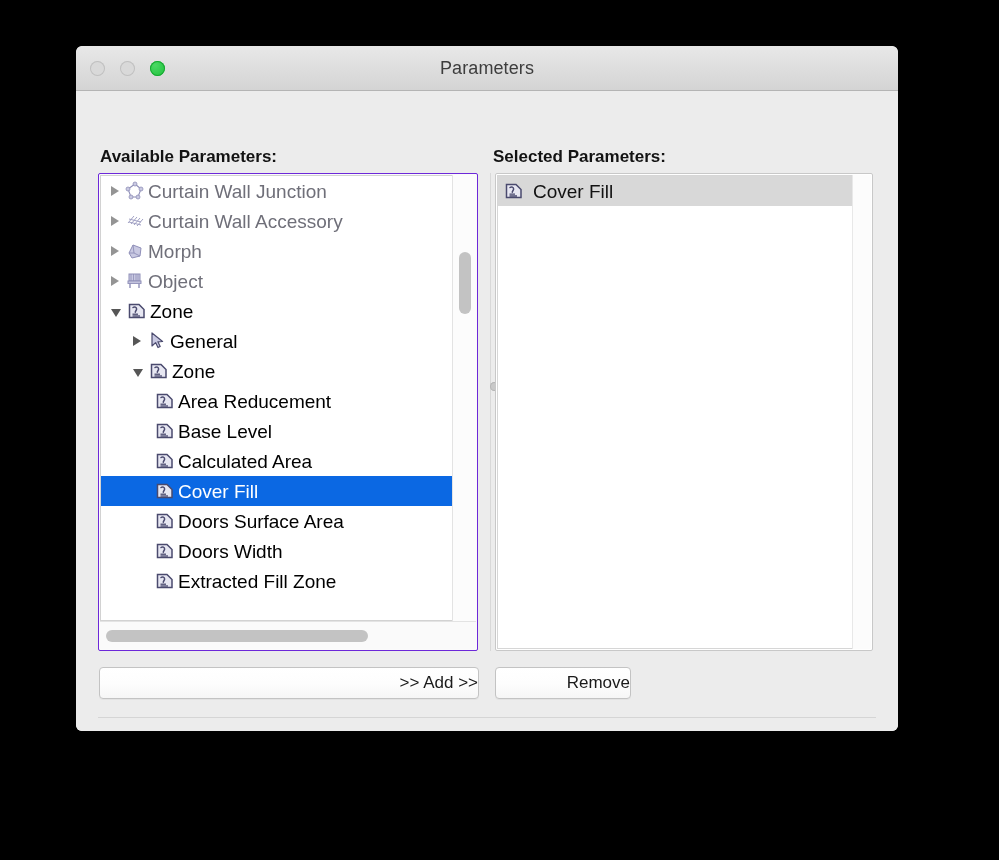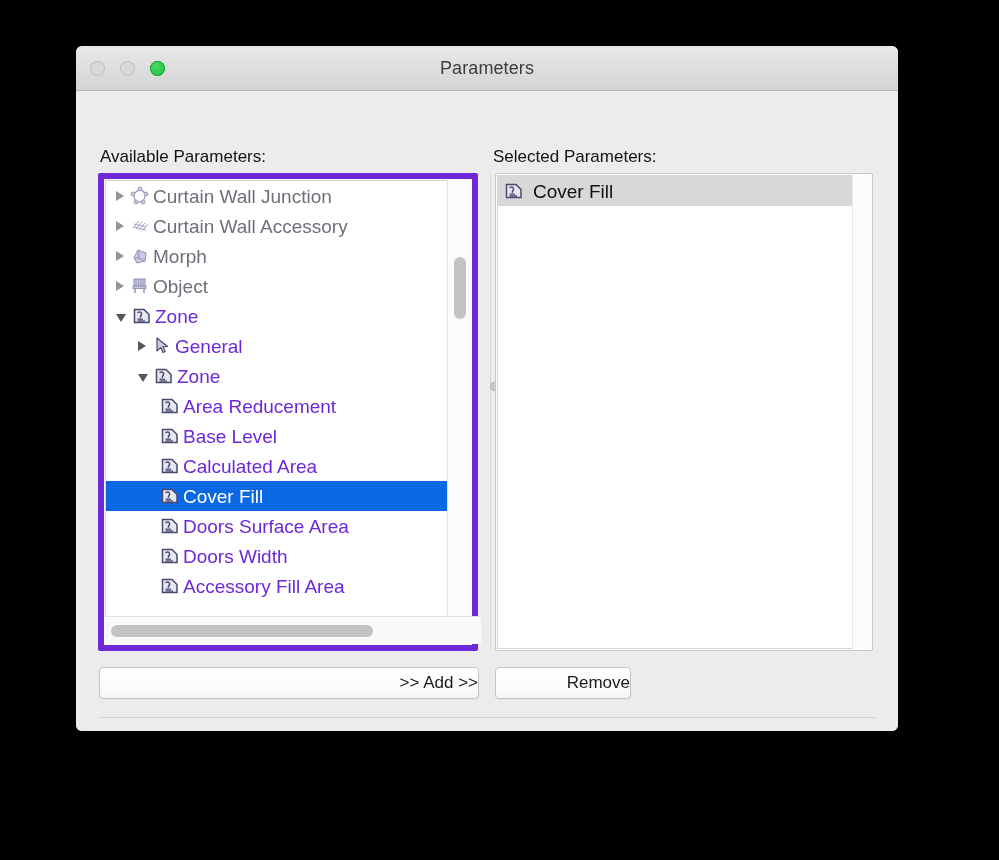--- a/index.html
+++ b/index.html
@@ -54,54 +54,55 @@
   .tl.zoom    { left: 74px; background: radial-gradient(circle at 35% 30%, #4bd964, #1dbf3a);
                 box-shadow: inset 0 0 0 1px #16a831; }
 
   
   #body { position: relative; height: 641px; background: #ececec; }
 
   .col-label {
     position: absolute;
     font-size: 17px;
     color: #131313;
+    font-weight: bold;
   }
   #label-available { left: 24px; top: 56px; }
   #label-selected  { left: 417px; top: 56px; }
 
   
   #left-panel {
     position: absolute;
     left: 22px;
     top: 82px;
     width: 380px;
     height: 478px;
     background: #fbfbfb;
-    border: 6px solid #6d28d9;
+    border: 1px solid #6d28d9;
     border-radius: 2px;
     box-sizing: border-box;
   }
   #tree-viewport {
     position: absolute;
     left: 1px; top: 1px;
     width: 353px;
     height: 446px;
     background: #ffffff;
     border: 1px solid #d2d2d2;
     border-right: none;
     box-sizing: border-box;
     overflow: hidden;
   }
   .tree-row {
     position: relative;
     height: 30px;
     line-height: 30px;
     white-space: nowrap;
     font-size: 19px;
-    color: #6d28d9;
+    color: #000000;
     padding-left: 0;
   }
   .tree-row.dim { color: #6f6f79; }
   .tree-row.sel { background: #0b68e3; color: #ffffff; }
   .disc {
     display: inline-block;
     width: 0; height: 0;
     border-left: 8px solid #565656;
     border-top: 5.5px solid transparent;
     border-bottom: 5.5px solid transparent;
@@ -346,21 +347,21 @@
                 <path d="M2.5 3.5 H12 L17 8.5 V16.5 H2.5 Z" fill="#e7e7f2" stroke="#4a4a6e" stroke-width="1.5"></path>
                 <path d="M6 6.5 C7.6 5.4 9.6 6.2 9.6 8 C9.6 9.4 8.3 10 8.3 11.2" fill="none" stroke="#4a4a6e" stroke-width="1.5" stroke-linecap="round"></path>
                 <line x1="5.5" y1="13.2" x2="11" y2="13.2" stroke="#4a4a6e" stroke-width="1.3"></line>
                 <line x1="5.5" y1="15" x2="13" y2="15" stroke="#4a4a6e" stroke-width="1.3"></line>
               </svg></span><span class="lbl">Doors Width</span></div>
           <div class="tree-row"><span style="display: inline-block; width: 54px;"></span><span class="ic"><svg viewBox="0 0 20 20" width="20" height="20">
                 <path d="M2.5 3.5 H12 L17 8.5 V16.5 H2.5 Z" fill="#e7e7f2" stroke="#4a4a6e" stroke-width="1.5"></path>
                 <path d="M6 6.5 C7.6 5.4 9.6 6.2 9.6 8 C9.6 9.4 8.3 10 8.3 11.2" fill="none" stroke="#4a4a6e" stroke-width="1.5" stroke-linecap="round"></path>
                 <line x1="5.5" y1="13.2" x2="11" y2="13.2" stroke="#4a4a6e" stroke-width="1.3"></line>
                 <line x1="5.5" y1="15" x2="13" y2="15" stroke="#4a4a6e" stroke-width="1.3"></line>
-              </svg></span><span class="lbl">Accessory Fill Area</span></div>
+              </svg></span><span class="lbl">Extracted Fill Zone</span></div>
         </div>
 
       <div id="vtrack">
         <div id="vthumb"></div>
       </div>
 
       <div id="htrack">
         <div id="hthumb"></div>
       </div>
     </div>

